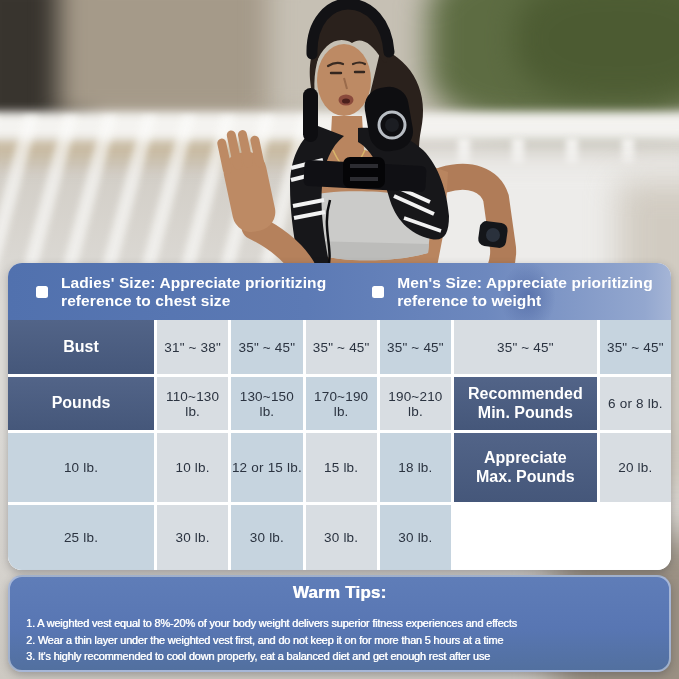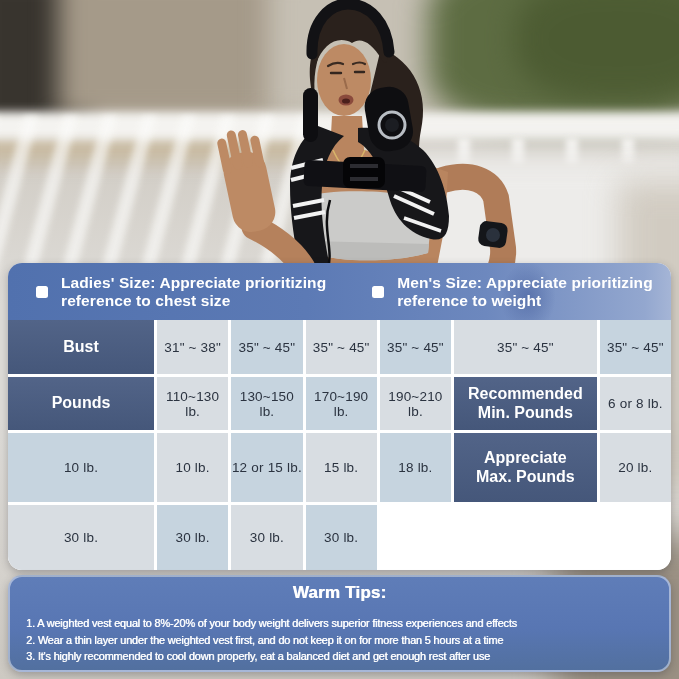--- a/index.html
+++ b/index.html
@@ -178,20 +178,21 @@
       <div class="cell hcell">Recommended Min. Pounds</div>
       <div class="cell dcell c-a">6 or 8 lb.</div>
       <div class="cell dcell c-b">10 lb.</div>
       <div class="cell dcell c-a">10 lb.</div>
       <div class="cell dcell c-b">12 or 15 lb.</div>
       <div class="cell dcell c-a">15 lb.</div>
       <div class="cell dcell c-b">18 lb.</div>
 
       <div class="cell hcell">Appreciate Max. Pounds</div>
       <div class="cell dcell c-a">20 lb.</div>
+      <div class="cell dcell c-b">25 lb.</div>
       <div class="cell dcell c-a">30 lb.</div>
       <div class="cell dcell c-b">30 lb.</div>
       <div class="cell dcell c-a">30 lb.</div>
       <div class="cell dcell c-b">30 lb.</div>
     </div>
   </div>
 
   <div class="tips">
     <div class="tips-title">Warm Tips:</div>
     <div class="tip">1. A weighted vest equal to 8%-20% of your body weight delivers superior fitness experiences and effects</div>

